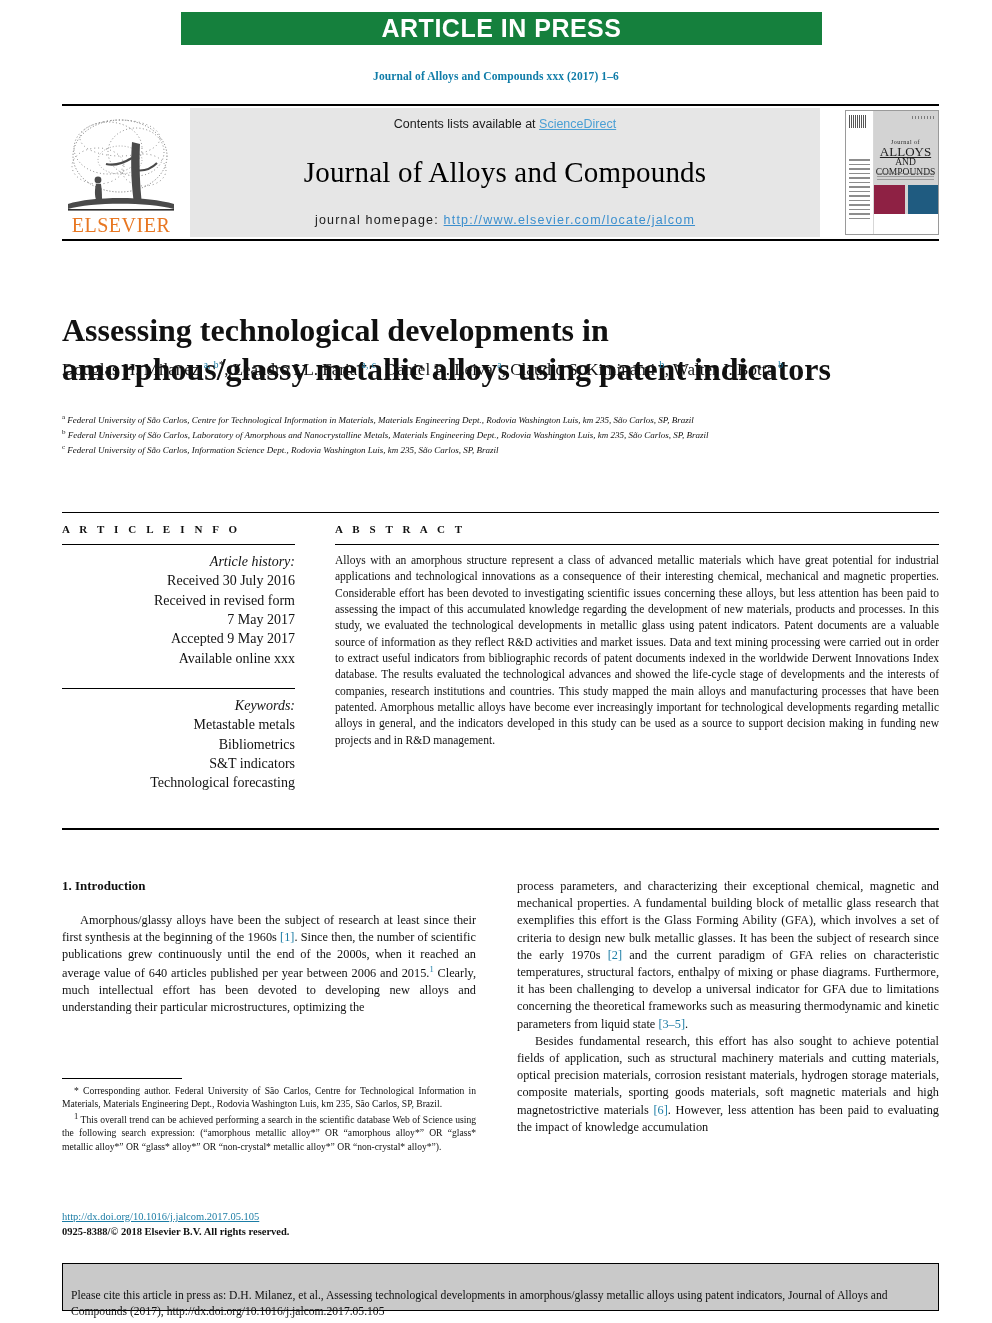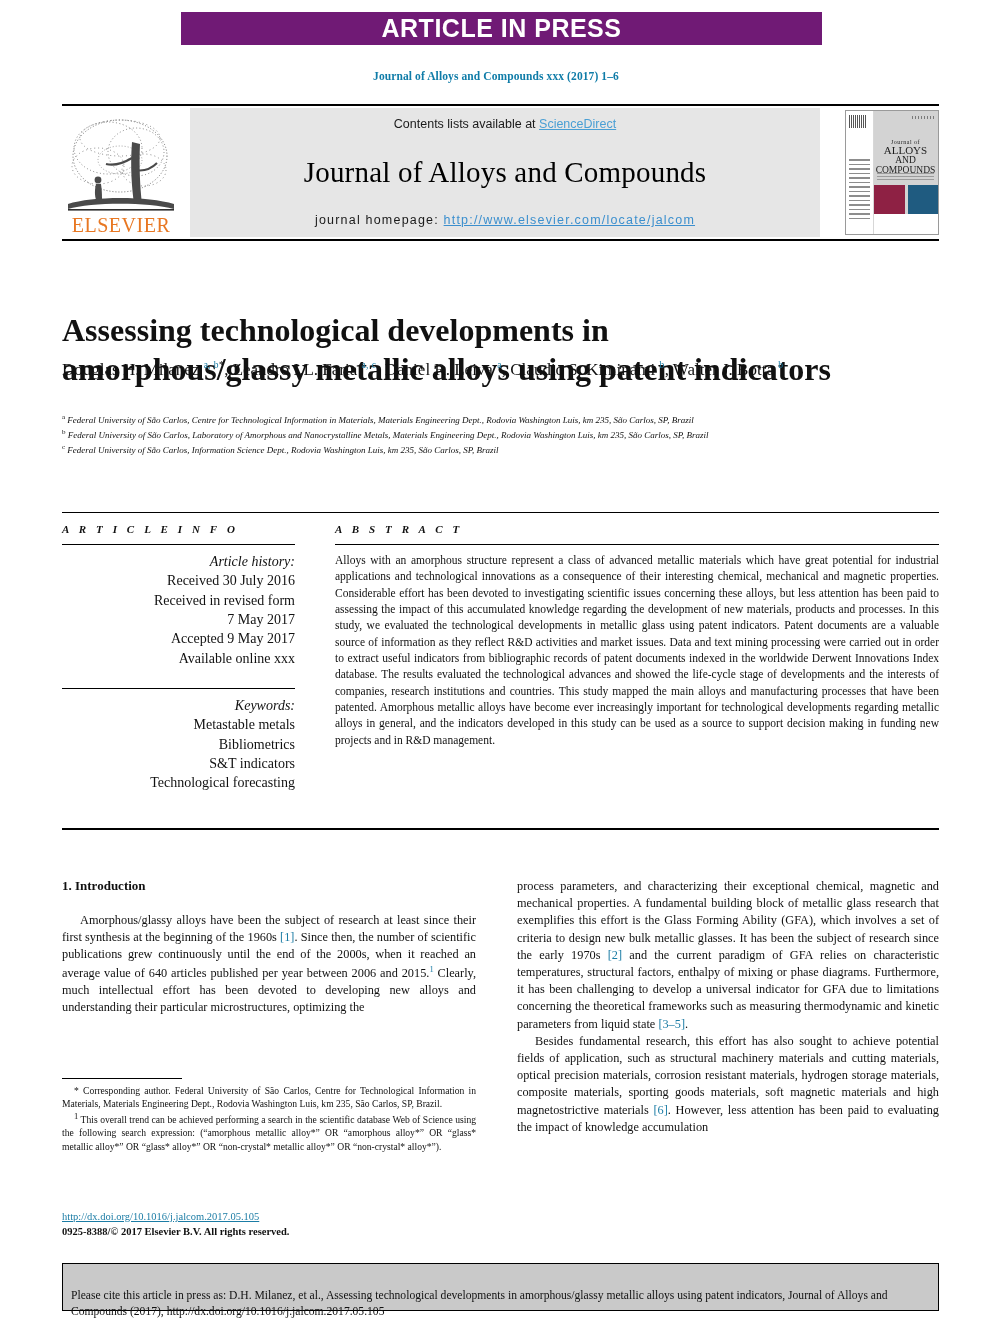--- a/index.html
+++ b/index.html
@@ -17,21 +17,21 @@
     overflow: hidden;
   }
 
   
   .press-banner {
     position: absolute;
     left: 181px;
     top: 12px;
     width: 641px;
     height: 33px;
-    background: #701a75;
+    background: #15803d;
     display: flex;
     align-items: center;
     justify-content: center;
   }
   .press-banner-text {
     font-family: "Liberation Sans", sans-serif;
     font-weight: bold;
     font-size: 25px;
     letter-spacing: 0.5px;
     color: #ffffff;
@@ -175,21 +175,21 @@
   .cover-jtitle {
     position: absolute;
     left: 29px; right: 2px;
     top: 28px;
     text-align: center;
     font-family: "Liberation Serif", serif;
     line-height: 1.02;
     color: #1d1d1d;
   }
   .cover-jtitle .j1 { font-size: 6px; letter-spacing: 0.5px; display:block;}
-  .cover-jtitle .j2 { font-size: 11px; display:block; }
+  .cover-jtitle .j2 { font-size: 13px; display:block;text-decoration:underline; }
   .cover-jtitle .j3 { font-size: 9.5px; display:block; }
   .cover-sub {
     position: absolute;
     left: 31px; right: 4px;
     top: 60px;
     height: 9px;
     background: repeating-linear-gradient(0deg,#6d6d6d 0 1px,transparent 1px 3px);
     opacity: .55;
   }
   .cover-block-maroon {
@@ -277,21 +277,20 @@
     top: 10px;
     width: 604px;
   }
   .sec-head {
     font-family: "Liberation Serif", serif;
     font-weight: bold;
     font-size: 11px;
     letter-spacing: 3.6px;
     color: #111;
     margin-bottom: 9px;
-    font-style: italic;
   }
   .rule {
     border-top: 1px solid #000;
     margin-bottom: 7px;
   }
   .info-block {
     font-size: 14px;
     line-height: 1.38;
     color: #111;
     text-align: right;
@@ -535,18 +534,18 @@
 </div>
 
 <div class="footnotes">
   <div class="fn-rule"></div>
   <p class="fn-text ind">* Corresponding author. Federal University of São Carlos, Centre for Technological Information in Materials, Materials Engineering Dept., Rodovia Washington Luis, km 235, São Carlos, SP, Brazil.</p>
   <p class="fn-text ind"><sup class="fn" style="color:#111">1</sup> This overall trend can be achieved performing a search in the scientific database Web of Science using the following search expression: (“amorphous metallic alloy*” OR “amorphous alloy*” OR “glass* metallic alloy*” OR “glass* alloy*” OR “non-crystal* metallic alloy*” OR “non-crystal* alloy*”).</p>
 </div>
 
 <div class="doi-block">
   <a class="doi-link" href="#">http://dx.doi.org/10.1016/j.jalcom.2017.05.105</a>
-  <div class="issn-line">0925-8388/© 2017 Elsevier B.V. All rights reserved.</div>
+  <div class="issn-line">0925-8388/© 2018 Elsevier B.V. All rights reserved.</div>
 </div>
 
 <div class="cite-box">
   <p class="cite-text">Please cite this article in press as: D.H. Milanez, et al., Assessing technological developments in amorphous/glassy metallic alloys using patent indicators, Journal of Alloys and Compounds (2017), http://dx.doi.org/10.1016/j.jalcom.2017.05.105</p>
 </div>
 
 </body></html>

